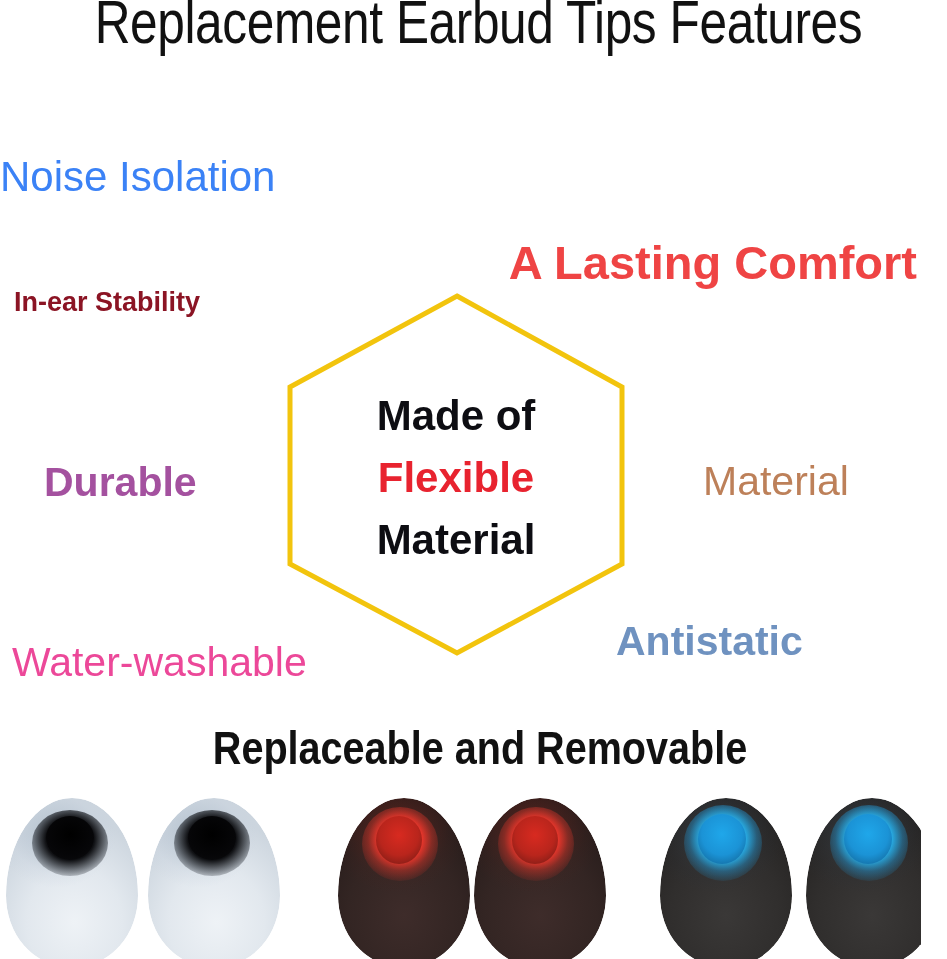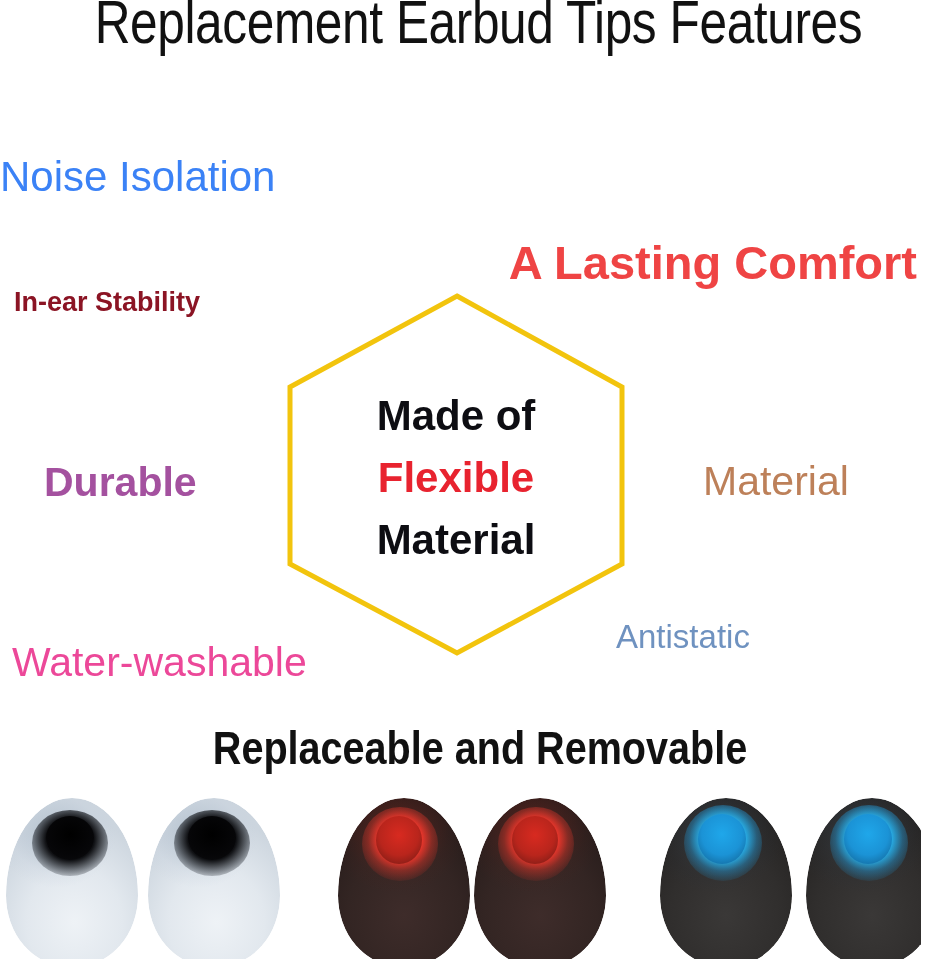--- a/index.html
+++ b/index.html
@@ -73,22 +73,22 @@
     color: #a4519f;
   }
   .feature-flexible {
     left: 703px; top: 460px;
     font-size: 41px;
     font-weight: 400;
     color: #bd8059;
   }
   .feature-antistatic {
     left: 616px; top: 620px;
-    font-size: 33px;
-    font-weight: 400;
+    font-size: 41px;
+    font-weight: 700;
     color: #6f92c0;
   }
   .feature-water {
     left: 12px; top: 641px;
     font-size: 41px;
     font-weight: 400;
     color: #ec4899;
   }
   .feature-replaceable {
     left: 0; top: 724px; width: 960px;

